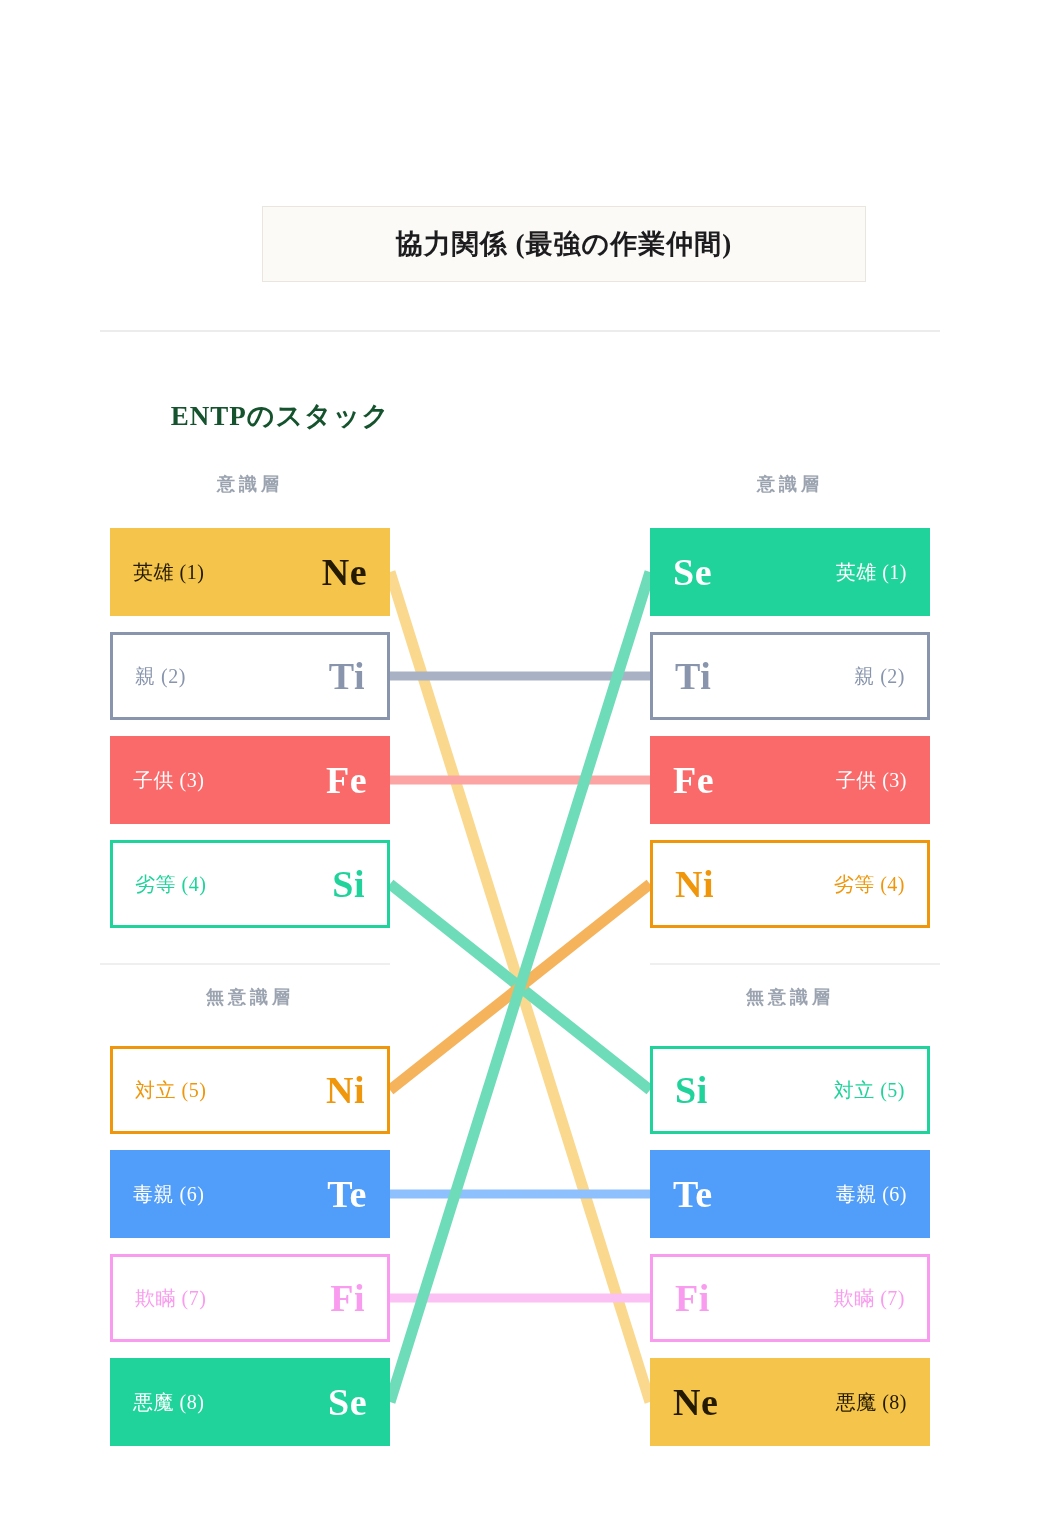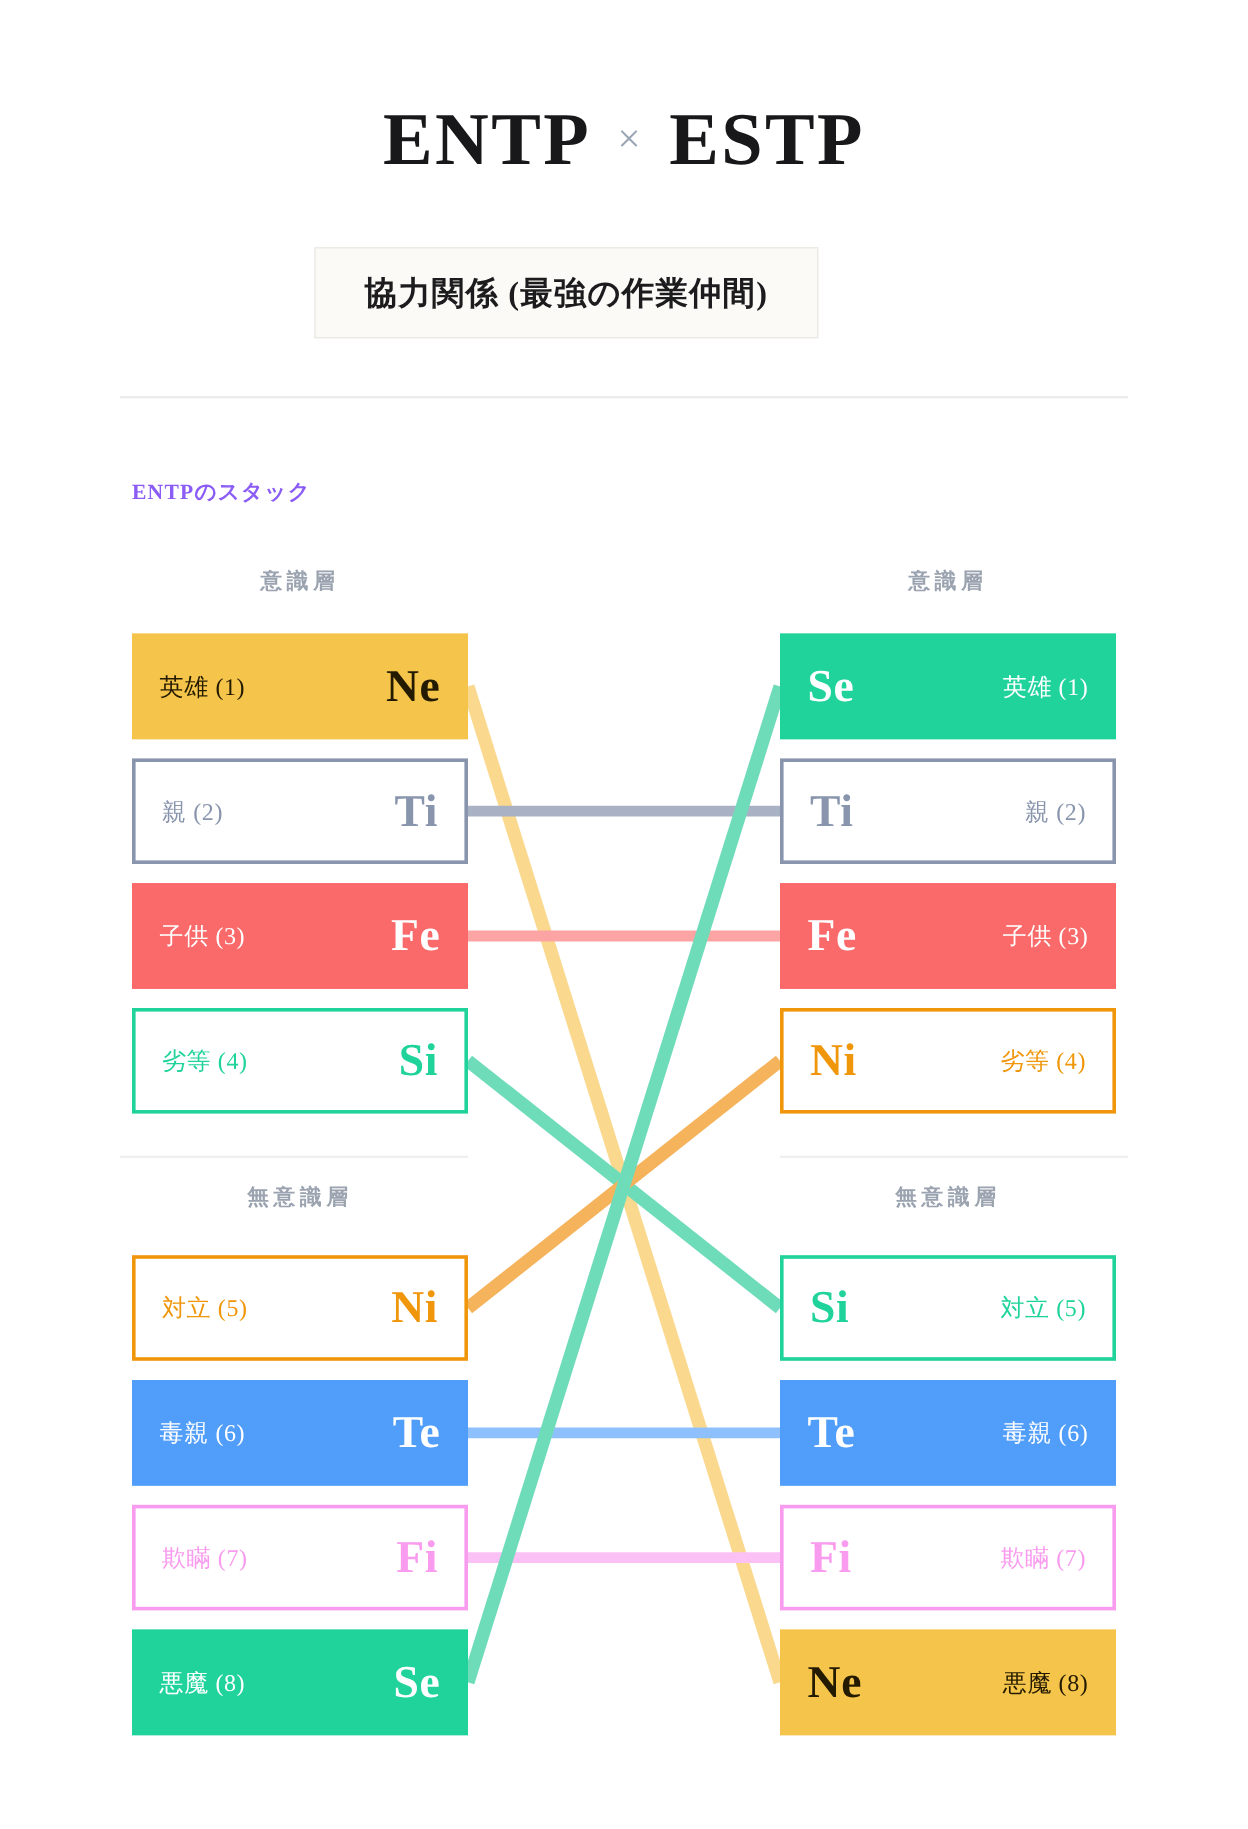--- a/index.html
+++ b/index.html
@@ -18,39 +18,39 @@
     text-align:center;
     font-size:62px;font-weight:700;letter-spacing:2px;
     color:#18181a;line-height:1.15;
   }
   .title .x{
     font-size:34px;color:#9aa5b4;font-weight:400;
     vertical-align:middle;padding:0 22px;position:relative;top:-6px;
   }
   .subtitle-box{
     position:absolute;left:262px;top:206px;
-    width:420px;height:76px;
+    width:604px;height:76px;
     box-sizing:border-box;
     background:#fbfaf6;
     border:1px solid #e9e6e0;
     display:flex;align-items:center;justify-content:center;
   }
   .subtitle-box span{
     font-size:27px;font-weight:700;color:#1c1c1e;letter-spacing:1px;
   }
   .divider{
     position:absolute;left:100px;top:330px;width:840px;height:2px;
     background:#ececec;
   }
 
   
   .col-head{
     position:absolute;top:398px;
-    font-size:18px;font-weight:700;color:#8b5cf6;letter-spacing:1px;
-    text-align:left;width:280px;
+    font-size:27px;font-weight:700;color:#14532d;letter-spacing:1px;
+    text-align:right;width:280px;
   }
   .col-head.left{left:110px;}
   .col-head.right{left:650px;}
 
   .layer-label{
     position:absolute;width:280px;text-align:center;
     font-size:18px;color:#9aa3af;letter-spacing:4px;font-weight:700;
   }
   .layer-label.left{left:110px;}
   .layer-label.right{left:650px;}
@@ -92,23 +92,20 @@
   .fill.amber .code,.fill.amber .role{color:#231a00;}
 
   
   .wires{position:absolute;left:0;top:0;width:1040px;height:1524px;pointer-events:none;}
 </style>
 </head>
 <body>
 
 <div class="page">
 
-  <div class="title">
-    <span>ENTP</span><span class="x">×</span><span>ESTP</span>
-  </div>
 
   <div class="subtitle-box">
     <span>協力関係 (最強の作業仲間)</span>
   </div>
 
   <div class="divider"></div>
 
   <div class="col-head left">ENTPのスタック</div>
 
   <div class="layer-label left  top">意識層</div>

